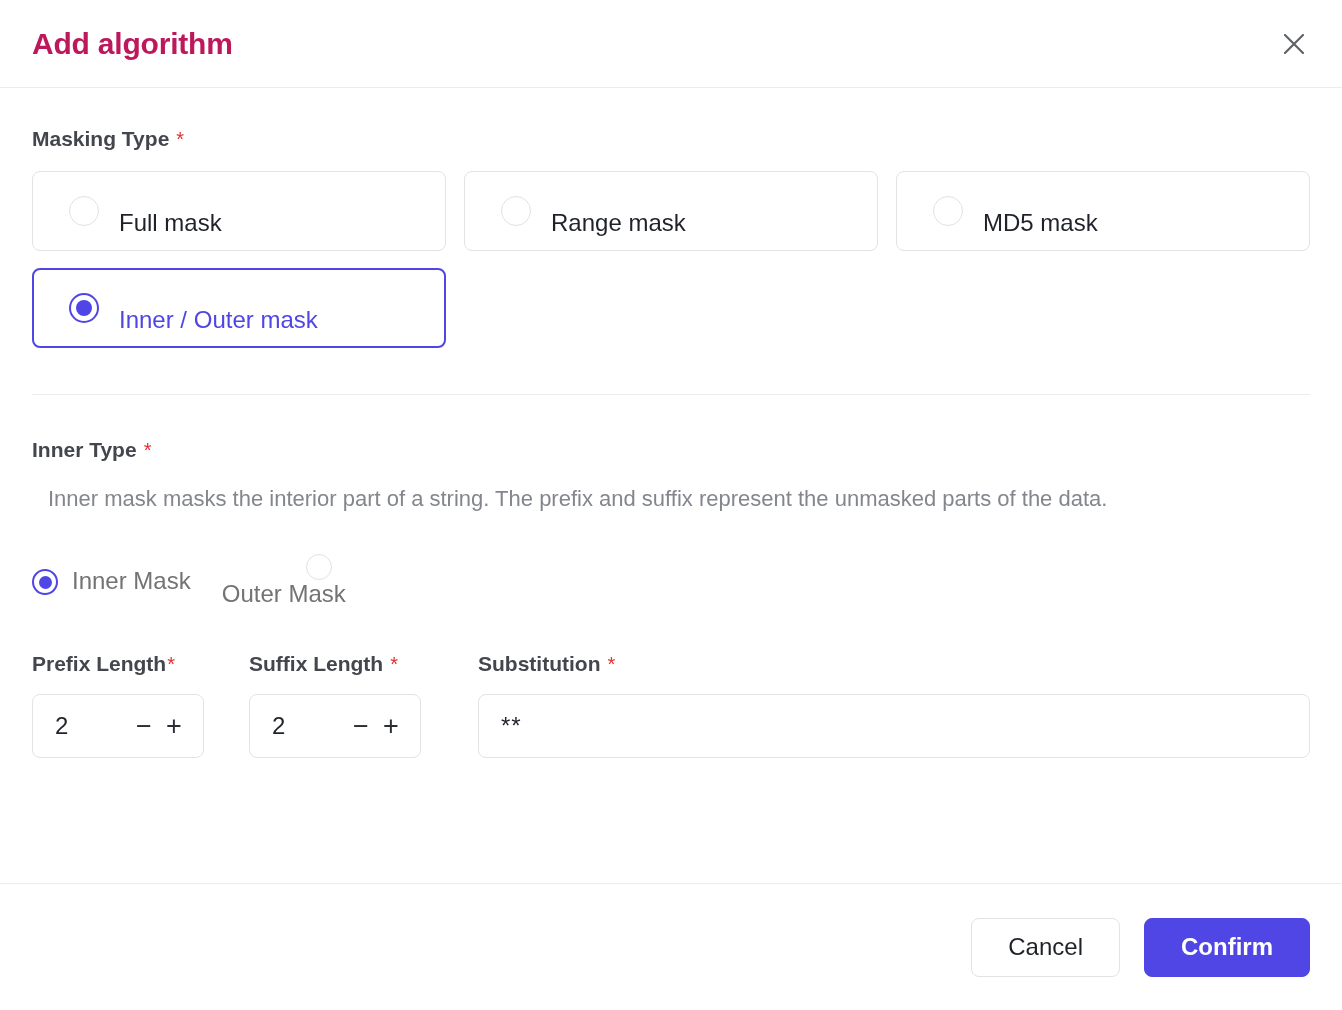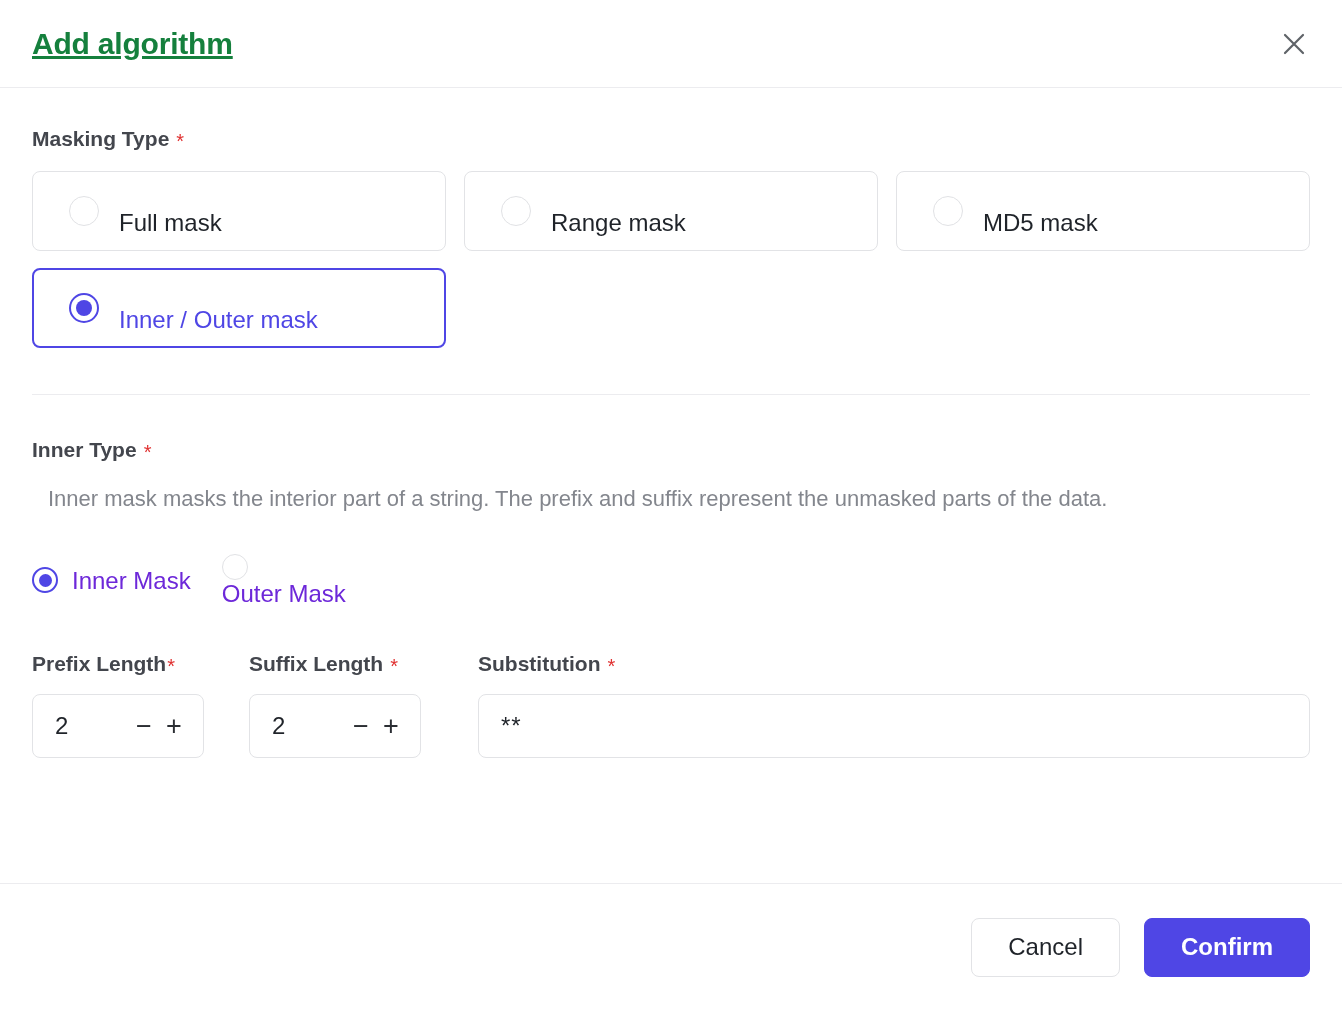--- a/index.html
+++ b/index.html
@@ -33,23 +33,22 @@
     box-sizing: border-box;
     padding: 0 32px;
     display: flex;
     align-items: center;
     justify-content: space-between;
     border-bottom: 1px solid #ececef;
   }
   .dialog-title {
     font-size: 30px;
     font-weight: bold;
-    color: #15803d;
+    color: #be185d;
     letter-spacing: -0.2px;
-    text-decoration: underline;
   }
   .close-btn {
     width: 40px;
     height: 40px;
     display: flex;
     align-items: center;
     justify-content: center;
     cursor: pointer;
     color: #5f6368;
     margin-right: -4px;
@@ -63,21 +62,21 @@
     box-sizing: border-box;
     overflow: hidden;
   }
 
   .field-label {
     font-size: 21px;
     font-weight: bold;
     color: #43464d;
     margin: 0;
     display: flex;
-    align-items: center;
+    align-items: flex-start;
   }
   .req {
     color: #e03131;
     font-size: 20px;
     font-weight: normal;
     margin-left: 7px;
     line-height: 1;
     position: relative;
     top: 2px;
   }
@@ -168,24 +167,24 @@
   }
 
   .radio-row {
     display: flex;
     align-items: center;
     margin-top: 35px;
     gap: 0;
   }
   .radio-option {
     display: flex;
-    align-items: flex-start;
-    cursor: pointer;
-    font-size: 24px;
-    color: #6d28d9;
+    align-items: flex-end;
+    cursor: pointer;
+    font-size: 24px;
+    color: #737373;
   }
   .radio-option .radio { margin-right: 14px; }
   .radio-option + .radio-option { margin-left: 31px; flex-direction: column; }
 
   
   .inputs-row {
     display: flex;
     align-items: flex-end;
     margin-top: 44px;
     gap: 12px;

